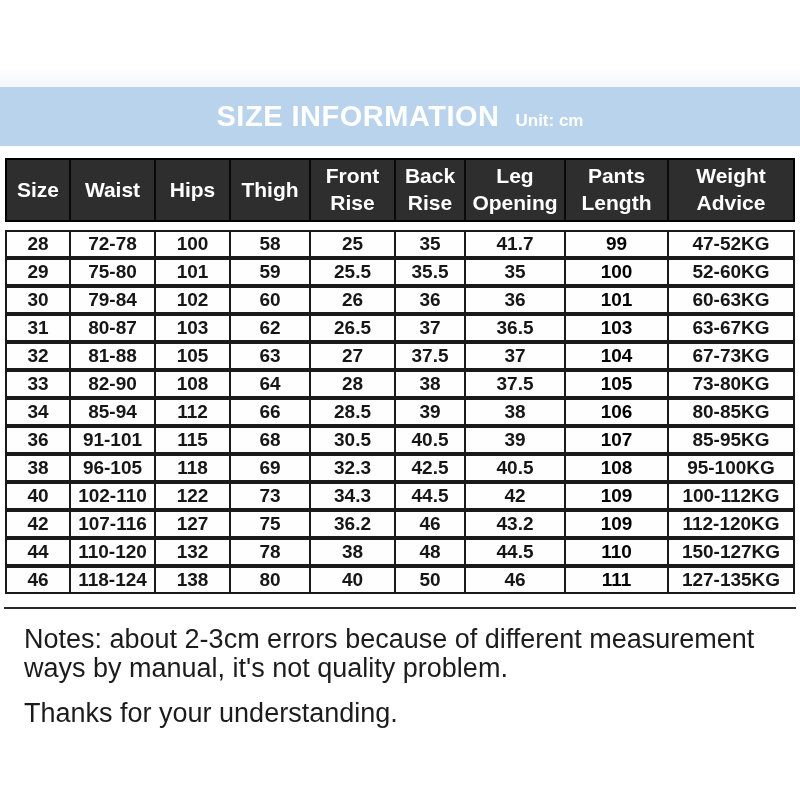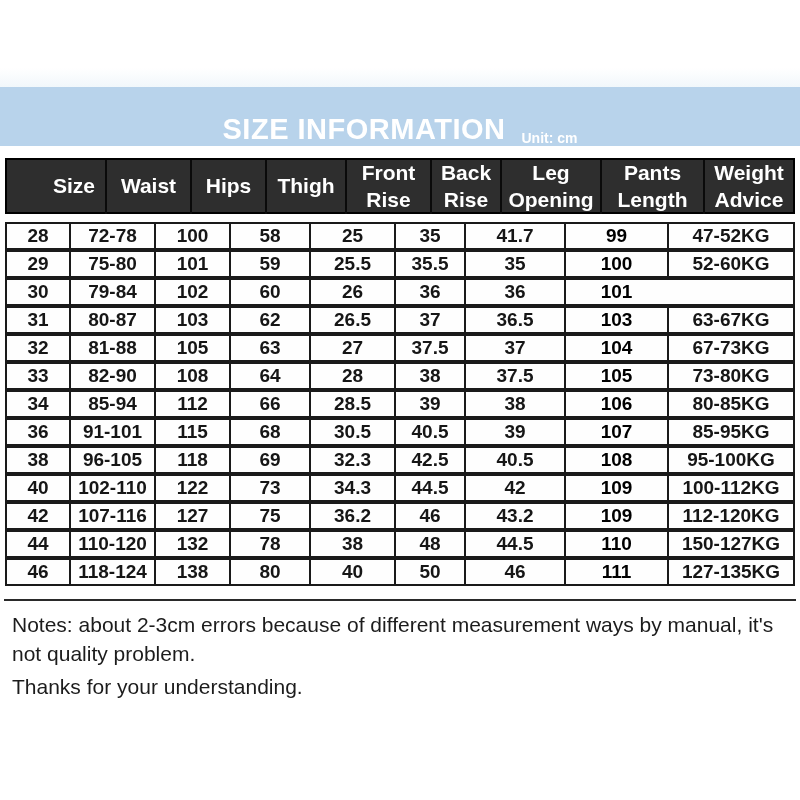--- a/index.html
+++ b/index.html
@@ -12,39 +12,38 @@
   .page{width:800px;height:800px;position:relative;}
 
   .top-spacer{
     height:87px;
     background:linear-gradient(180deg,#ffffff 0%,#ffffff 78%,#f1f7fb 100%);
   }
 
   .banner{
     height:59px;width:800px;
     background:#b8d3eb;
-    display:flex;align-items:flex-end;justify-content:center;
+    display:flex;align-items:center;justify-content:center;
   }
   .banner-title{
     color:#ffffff;font-weight:bold;font-size:29px;letter-spacing:0.5px;
   }
   .banner-unit{
-    color:#ffffff;font-weight:bold;font-size:14px;margin-left:16px;margin-top:8px;
+    color:#ffffff;font-weight:bold;font-size:17px;margin-left:16px;margin-top:8px;
   }
 
   .size-table{width:790px;margin:12px auto 0 5px;}
 
   .thead{
     display:grid;
     grid-template-columns:62px 85px 75px 80px 85px 70px 100px 103px auto;
-    width:790px;height:56px;
+    width:790px;height:64px;
     background:#2e2e2e;
     border:2px solid #000000;
     box-sizing:border-box;
-    padding-left:36px;
   }
   .th{
     color:#ffffff;font-weight:bold;font-size:21px;line-height:1.28;
     display:flex;align-items:center;justify-content:center;text-align:center;
     border-left:2px solid #0a0a0a;
   }
   .th:first-child{border-left:none;}
 
   .tbody{margin-top:8px;}
   .tr{
@@ -66,21 +65,21 @@
   .td.col7{color:#000000;}
 
   .divider{
     width:792px;height:0;
     border-top:2px solid #2a2a2a;
     margin:13px 0 0 4px;
   }
 
   .notes{width:784px;margin:9px 0 0 8px;}
   .notes p{
-    margin:4px;font-size:21px;line-height:29px;color:#1c1c1c;font-weight:400;
+    margin:16px;font-size:27px;line-height:29px;color:#1c1c1c;font-weight:400;
   }
 </style>
 </head>
 <body>
 
 <div class="page">
 
   <div class="top-spacer"></div>
 
   <div class="banner">
@@ -125,20 +124,21 @@
         </div>
         <div class="tr">
           <div class="td col0">30</div>
           <div class="td col1">79-84</div>
           <div class="td col2">102</div>
           <div class="td col3">60</div>
           <div class="td col4">26</div>
           <div class="td col5">36</div>
           <div class="td col6">36</div>
           <div class="td col7">101</div>
+          <div class="td col8">60-63KG</div>
         </div>
         <div class="tr">
           <div class="td col0">31</div>
           <div class="td col1">80-87</div>
           <div class="td col2">103</div>
           <div class="td col3">62</div>
           <div class="td col4">26.5</div>
           <div class="td col5">37</div>
           <div class="td col6">36.5</div>
           <div class="td col7">103</div>

